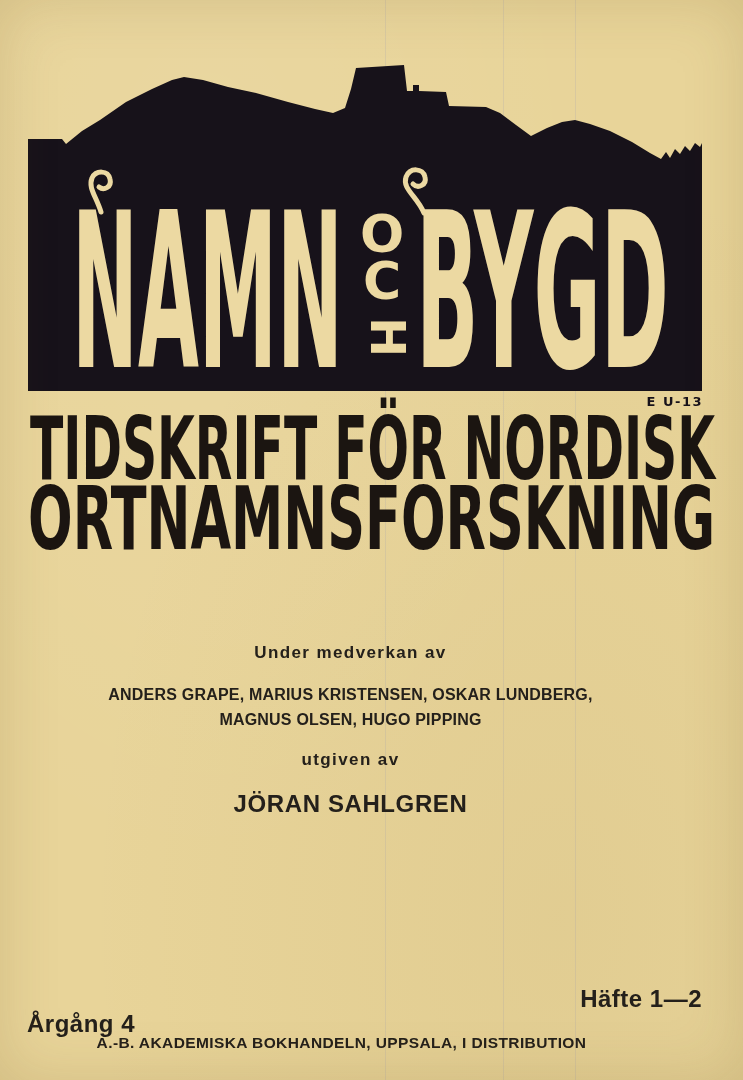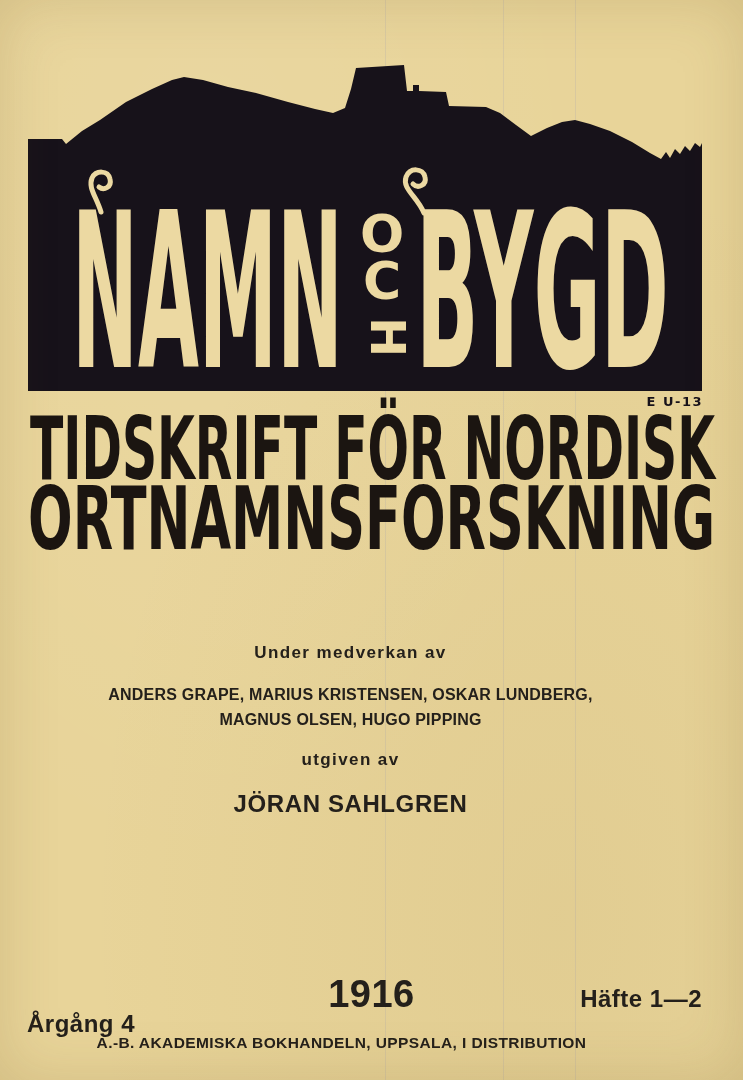--- a/index.html
+++ b/index.html
@@ -75,17 +75,16 @@
   <div class="txt shift contrib-names">
     <div>ANDERS GRAPE, MARIUS KRISTENSEN, OSKAR LUNDBERG,</div>
     <div>MAGNUS OLSEN, HUGO PIPPING</div>
   </div>
 
   <div class="txt shift publisher-intro">utgiven av</div>
 
   <div class="txt shift editor-name">JÖRAN SAHLGREN</div>
 
   <div class="volume">Årgång 4</div>
-  <div class="txt year">1916</div>
   <div class="issue">Häfte 1—2</div>
 
   <div class="txt imprint">A.-B. AKADEMISKA BOKHANDELN, UPPSALA, I DISTRIBUTION</div>
 </div>
 
 </body></html>

